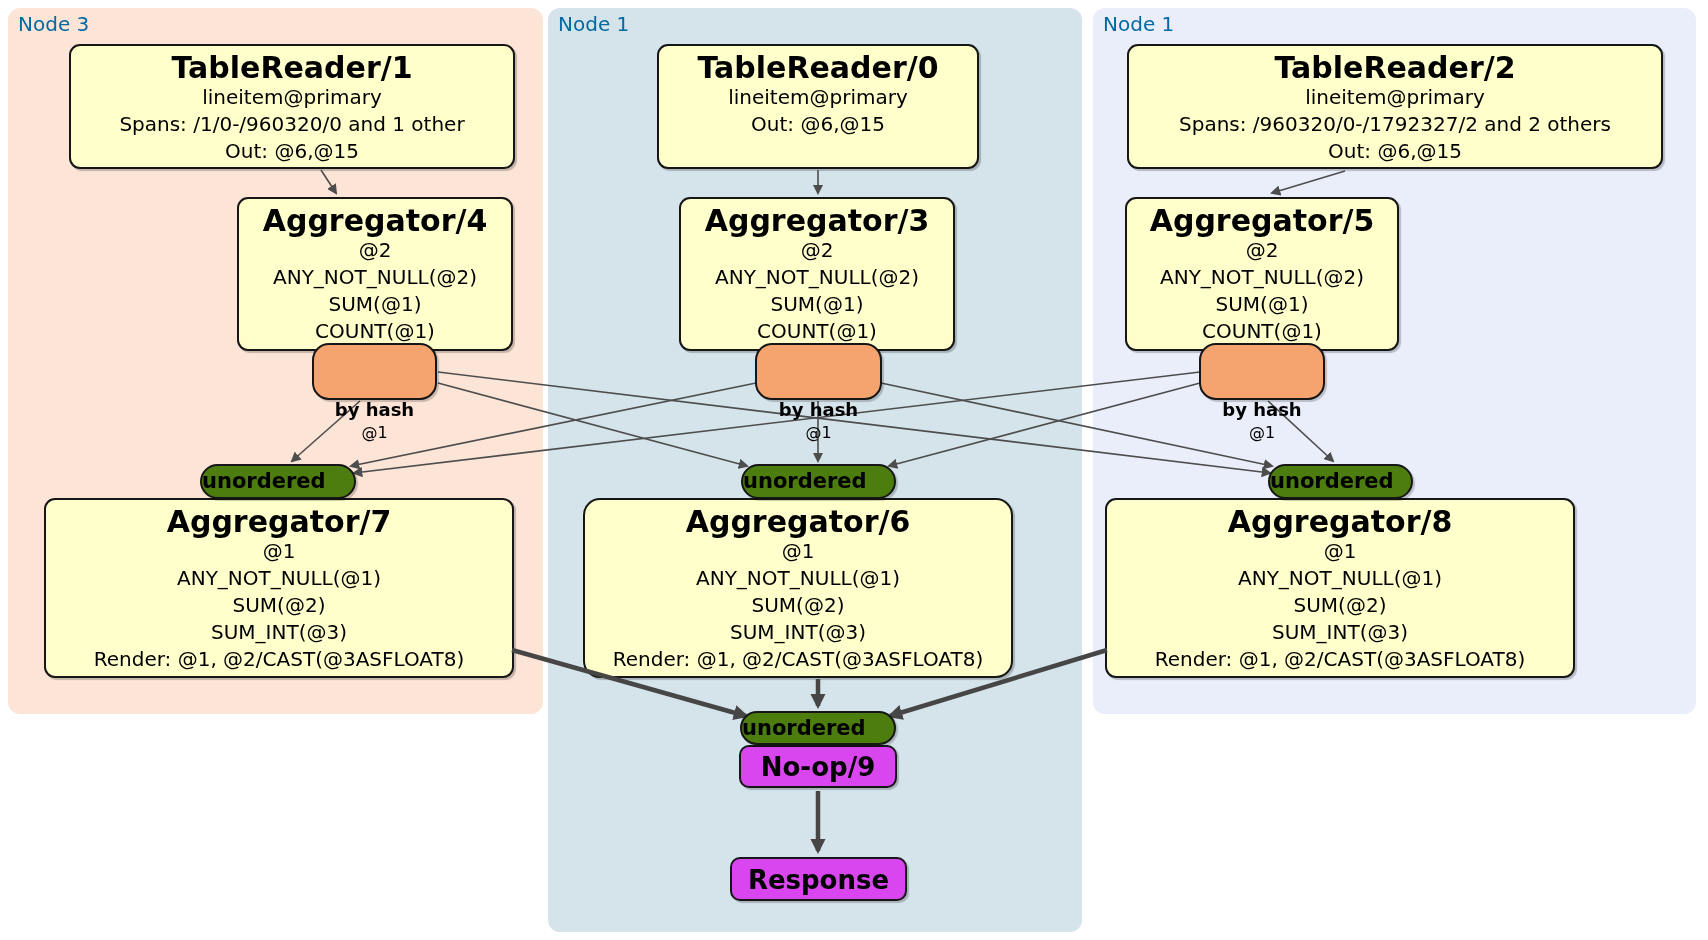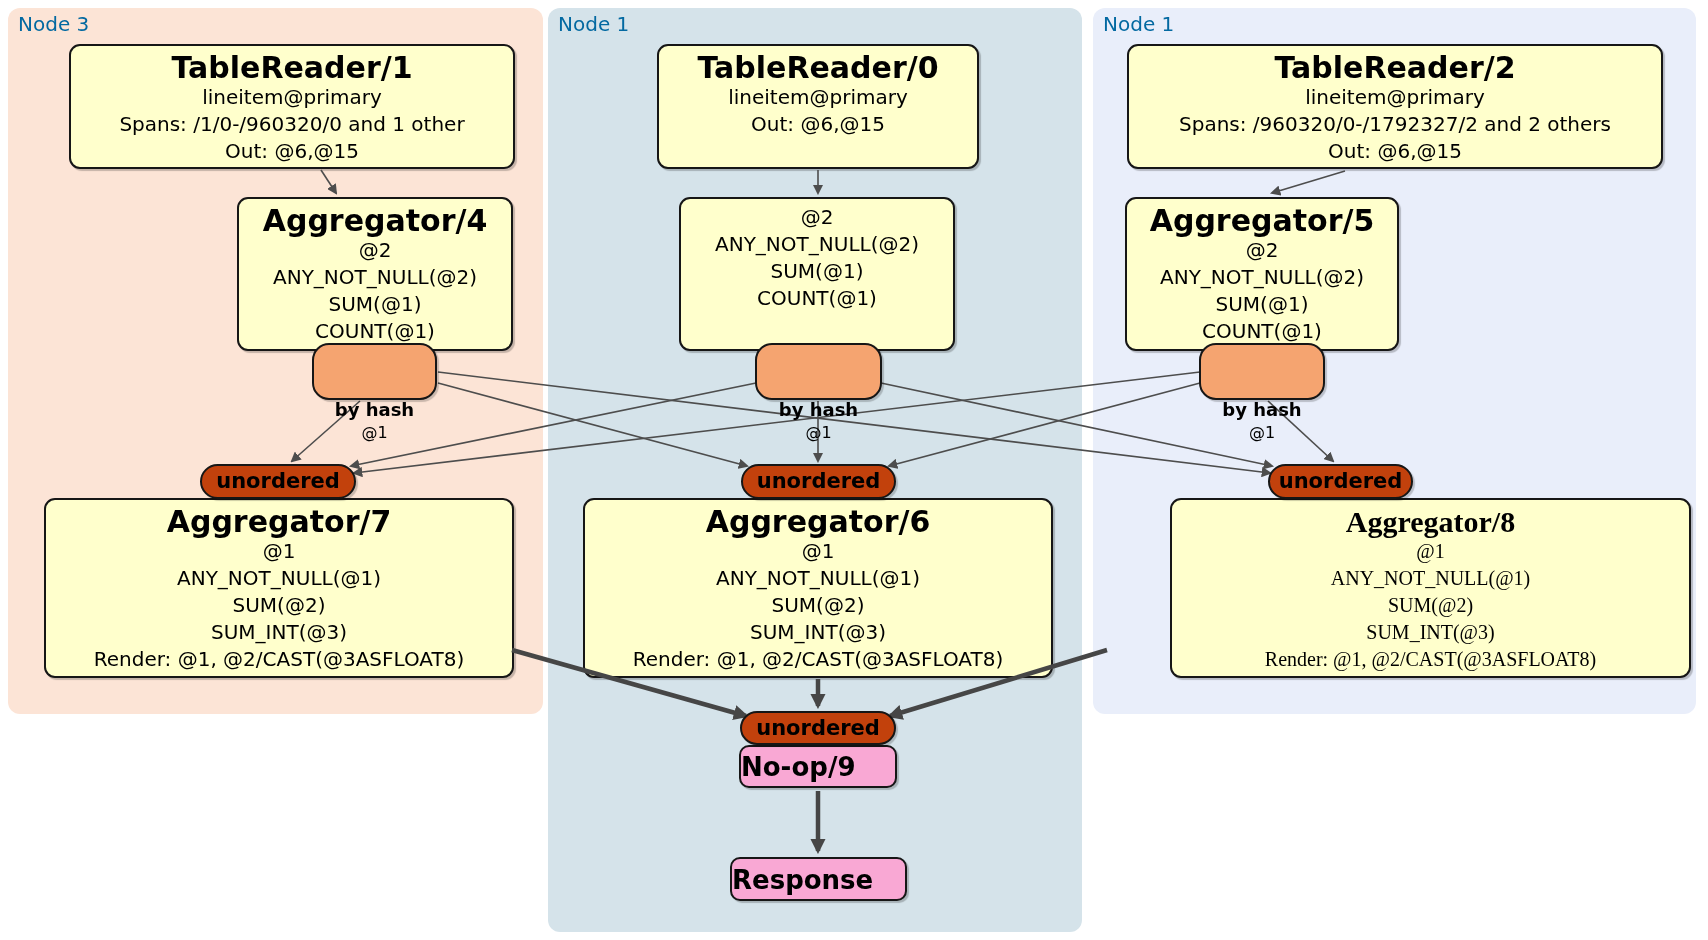--- a/index.html
+++ b/index.html
@@ -73,43 +73,42 @@
     margin-top: 48px;
   }
   .rdetail {
     font-size: 16px;
     line-height: 20px;
     white-space: nowrap;
   }
   
   .sync {
     position: absolute;
-    background: #c2410c;
+    background: #4d7c0f;
     border: 2px solid #161616;
     border-radius: 18px;
     box-shadow: 2px 2px 1px rgba(0,0,0,0.2);
     z-index: 3;
-    text-align: center;
     box-sizing: border-box;
   }
   .slabel {
     font-size: 21px;
     font-weight: bold;
     line-height: 31px;
     white-space: nowrap;
   }
   
   .term {
     position: absolute;
-    background: #f9a8d4;
+    background: #d946ef;
     border: 2px solid #161616;
     border-radius: 10px;
     box-shadow: 2px 2px 1px rgba(0,0,0,0.22);
     z-index: 1;
-    text-align: left;
+    text-align: center;
     box-sizing: border-box;
   }
   .tlabel {
     font-size: 26px;
     font-weight: bold;
     white-space: nowrap;
   }
   
   #edges {
     position: absolute;
@@ -155,20 +154,21 @@
   </div>
 
   <div class="pbox" style="left:237px; top:197px; width:276px; height:154px;">
     <div class="ptitle">Aggregator/4</div>
     <div class="pline">@2</div>
     <div class="pline">ANY_NOT_NULL(@2)</div>
     <div class="pline">SUM(@1)</div>
     <div class="pline">COUNT(@1)</div>
   </div>
   <div class="pbox" style="left:679px; top:197px; width:276px; height:154px;">
+    <div class="ptitle">Aggregator/3</div>
     <div class="pline">@2</div>
     <div class="pline">ANY_NOT_NULL(@2)</div>
     <div class="pline">SUM(@1)</div>
     <div class="pline">COUNT(@1)</div>
   </div>
   <div class="pbox" style="left:1125px; top:197px; width:274px; height:154px;">
     <div class="ptitle">Aggregator/5</div>
     <div class="pline">@2</div>
     <div class="pline">ANY_NOT_NULL(@2)</div>
     <div class="pline">SUM(@1)</div>
@@ -199,29 +199,29 @@
   </div>
 
   <div class="pbox" style="left:44px; top:498px; width:470px; height:180px;">
     <div class="ptitle">Aggregator/7</div>
     <div class="pline">@1</div>
     <div class="pline">ANY_NOT_NULL(@1)</div>
     <div class="pline">SUM(@2)</div>
     <div class="pline">SUM_INT(@3)</div>
     <div class="pline">Render: @1, @2/CAST(@3ASFLOAT8)</div>
   </div>
-  <div class="pbox" style="left:583px; top:498px; width:470px; height:180px;">
+  <div class="pbox" style="left:583px; top:498px; width:430px; height:180px;border-radius:17px;">
     <div class="ptitle">Aggregator/6</div>
     <div class="pline">@1</div>
     <div class="pline">ANY_NOT_NULL(@1)</div>
     <div class="pline">SUM(@2)</div>
     <div class="pline">SUM_INT(@3)</div>
     <div class="pline">Render: @1, @2/CAST(@3ASFLOAT8)</div>
   </div>
-  <div class="pbox" style="left:1170px; top:498px; width:521px; height:180px;font-family:Liberation Serif, serif;">
+  <div class="pbox" style="left:1105px; top:498px; width:470px; height:180px;">
     <div class="ptitle">Aggregator/8</div>
     <div class="pline">@1</div>
     <div class="pline">ANY_NOT_NULL(@1)</div>
     <div class="pline">SUM(@2)</div>
     <div class="pline">SUM_INT(@3)</div>
     <div class="pline">Render: @1, @2/CAST(@3ASFLOAT8)</div>
   </div>
 
   <div class="sync" style="left:740px; top:711px; width:156px; height:34px;">
     <div class="slabel">unordered</div>

